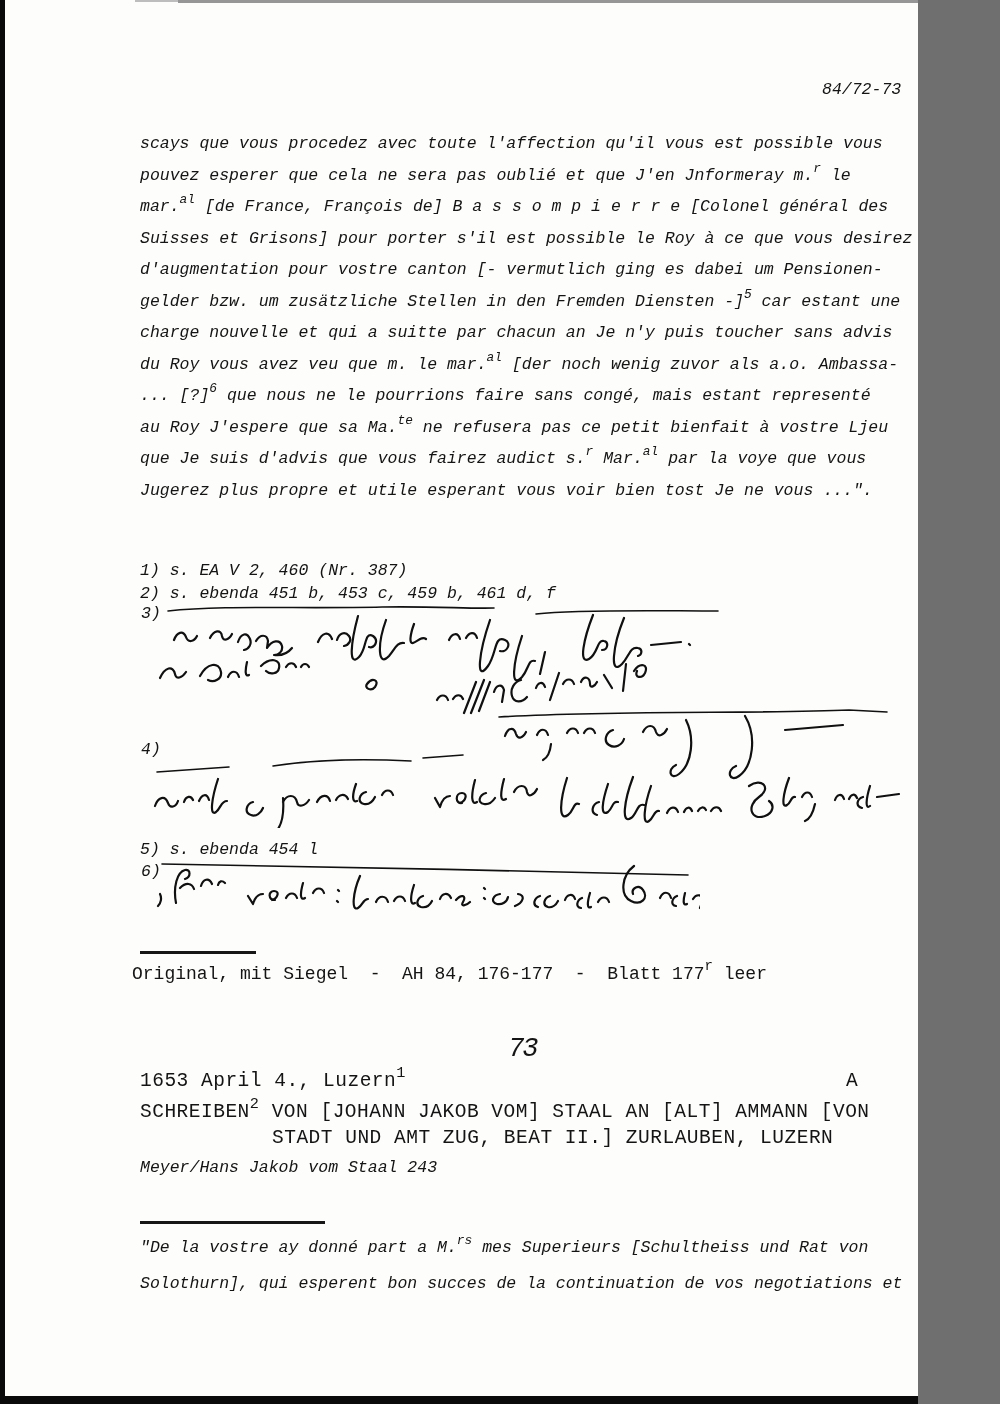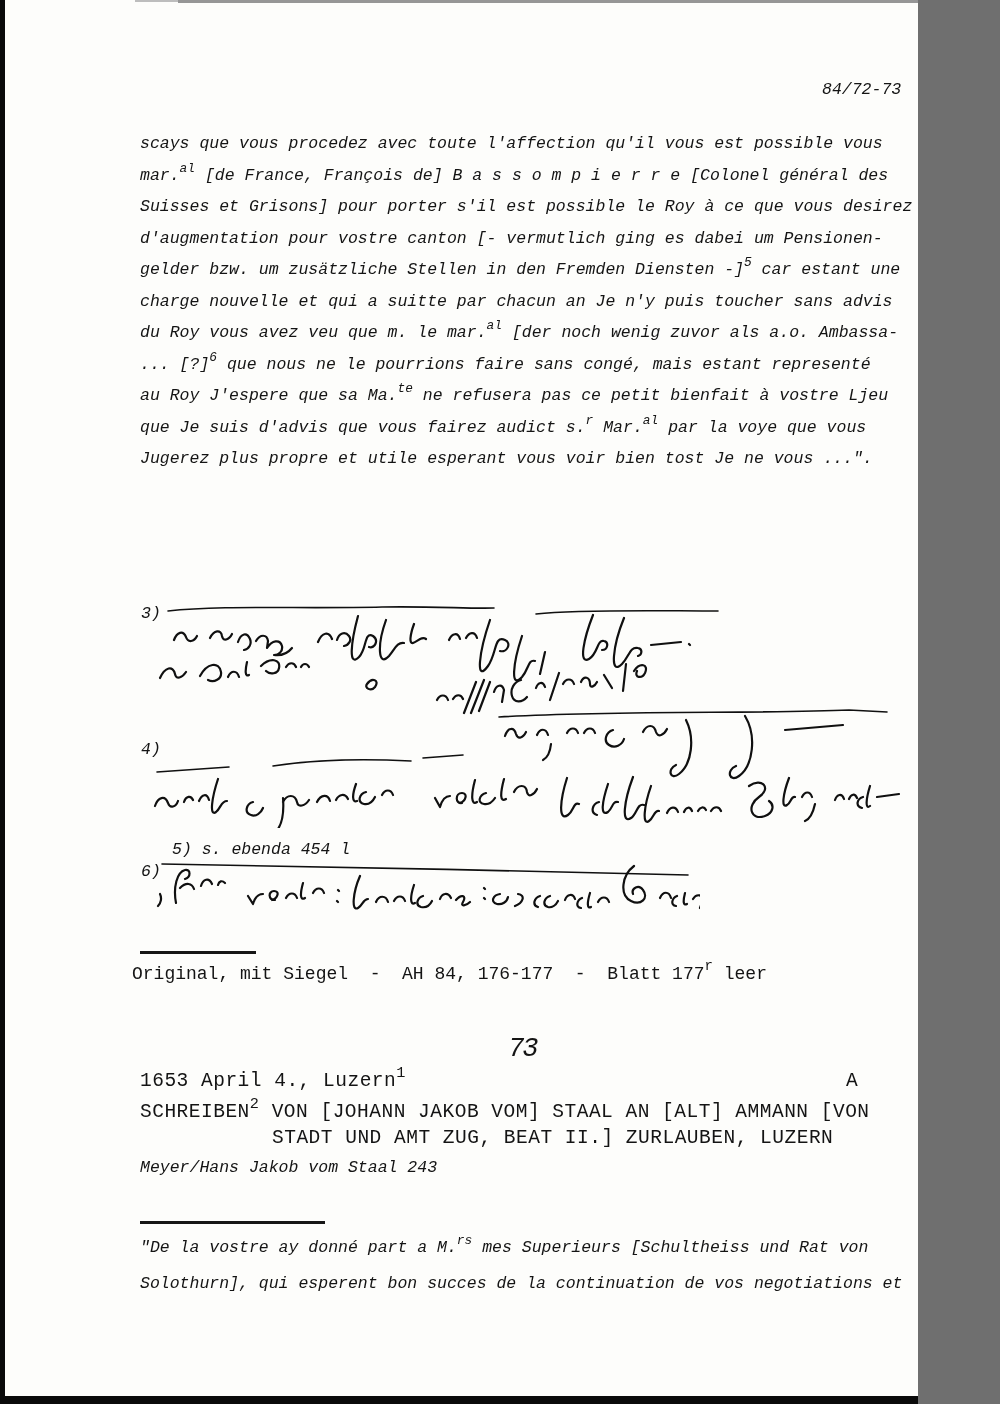--- a/index.html
+++ b/index.html
@@ -36,50 +36,55 @@
   <div class="abs" style="left:135px;top:0;width:45px;height:2px;background:#bdbdbd;"></div>
   <div class="abs" style="left:178px;top:0;width:760px;height:3px;background:#969696;"></div>
   <div class="abs" style="left:934px;top:0;width:66px;height:6px;background:#2e2e2e;"></div>
   <div class="abs edge" style="left:0;top:1396px;width:1000px;height:8px;"></div>
   <div class="abs edge" style="left:996.5px;top:1298px;width:3.5px;height:62px;"></div>
 
   <div class="abs pageno">84/72-73</div>
 
   <div class="abs body-text">
       <div class="tline">scays que vous procedez avec toute l'affection qu'il vous est possible vous</div>
+      <div class="tline">pouvez esperer que cela ne sera pas oublié et que J'en Jnformeray m.<sup>r</sup> le</div>
       <div class="tline">mar.<sup>al</sup> [de France, François de] B a s s o m p i e r r e [Colonel général des</div>
       <div class="tline">Suisses et Grisons] pour porter s'il est possible le Roy à ce que vous desirez</div>
       <div class="tline">d'augmentation pour vostre canton [- vermutlich ging es dabei um Pensionen-</div>
       <div class="tline">gelder bzw. um zusätzliche Stellen in den Fremden Diensten -]<sup>5</sup> car estant une</div>
       <div class="tline">charge nouvelle et qui a suitte par chacun an Je n'y puis toucher sans advis</div>
       <div class="tline">du Roy vous avez veu que m. le mar.<sup>al</sup> [der noch wenig zuvor als a.o. Ambassa-</div>
       <div class="tline">... [?]<sup>6</sup> que nous ne le pourrions faire sans congé, mais estant representé</div>
       <div class="tline">au Roy J'espere que sa Ma.<sup>te</sup> ne refusera pas ce petit bienfait à vostre Ljeu</div>
       <div class="tline">que Je suis d'advis que vous fairez audict s.<sup>r</sup> Mar.<sup>al</sup> par la voye que vous</div>
       <div class="tline">Jugerez plus propre et utile esperant vous voir bien tost Je ne vous ...".</div>
     </div>
 
+  <div class="abs fnblock">
+    <div class="tline">1) s. EA V 2, 460 (Nr. 387)</div>
+    <div class="tline">2) s. ebenda 451 b, 453 c, 459 b, 461 d, f</div>
+  </div>
 
   <div class="abs fnlabel" style="left:141px;top:604px;">3)</div>
   <svg class="abs hw" style="left:152px;top:602px;" width="592" height="118" viewBox="0 0 592 118">
     <path class="thin" d="M16,9 C70,3 150,7 230,5 C280,4 320,7 342,6 M384,12 C430,7 510,9 566,9"></path>
     <path class="ink" d="M22,38 c3,-8 9,-10 12,-3 c2,6 8,5 11,-1 M58,36 c4,-8 11,-9 12,-2 c1,6 7,4 10,-2 M86,40 c3,-9 9,-10 12,-3 c2,5 -1,10 -6,11 m12,-9 c4,-7 11,-7 12,0 l-1,7 c5,-8 13,-9 15,-2 c1,5 -3,9 -8,9 c8,1 14,-2 18,-7 M166,40 c4,-10 11,-11 14,-3 m5,1 c2,-7 8,-9 12,-4 c3,4 0,9 -5,10 M206,14 c-7,26 -10,52 1,41 c8,-8 5,-26 14,-21 c6,4 2,13 -4,11 m17,-27 c-9,25 -8,48 3,36 c6,-7 8,-14 15,-13 M262,22 c-4,11 -5,20 -1,19 c5,-2 9,-7 13,-4 M297,38 c3,-7 9,-8 11,-1 m6,-1 c3,-6 9,-7 11,0 M338,18 c-11,32 -15,64 -2,46 c9,-13 6,-31 17,-26 c7,3 2,13 -5,11 m22,-15 c-9,27 -12,54 0,41 c7,-8 6,-18 13,-16 m10,-9 l-5,22 M441,13 c-9,23 -15,50 -4,44 c9,-5 8,-20 15,-18 c5,1 4,9 -2,9 m22,-32 c-11,27 -15,59 -2,46 c7,-7 8,-18 16,-16 c5,1 4,7 0,8 m13,-11 l30,-3 m8,2 l1,1"></path>
     <path class="ink" d="M8,76 c5,-11 13,-13 15,-4 c1,6 7,4 11,-2 M48,74 c7,-13 19,-15 21,-4 c1,7 -7,11 -13,8 m20,-3 c3,-7 9,-7 11,0 m8,-15 c-2,9 -2,15 2,13 m12,-9 c9,-9 20,-7 18,2 c-1,6 -9,7 -13,3 m20,-4 c3,-5 8,-5 10,0 m5,0 c2,-4 6,-4 8,0 M215,82 c5,-7 13,-4 8,3 c-4,5 -11,1 -8,-3"></path>
     <path class="ink" d="M285,98 c3,-6 9,-6 11,0 m5,-1 c3,-5 8,-5 10,0 m13,-17 l-12,31 m20,-33 l-13,33 m19,-31 l-11,29 m15,-19 c2,-7 8,-9 10,-2 l-2,12 m19,-22 c-7,2 -11,9 -9,16 c2,7 10,7 15,1 m9,-9 c2,-6 7,-7 9,-1 m14,-14 l-9,27 m13,-16 c3,-6 9,-6 11,0 m7,-2 c3,-7 9,-5 9,2 c0,5 5,2 7,-2 m7,-7 l8,13 m14,-24 l-3,27 m11,-20 c6,-9 15,-7 11,2 c-3,6 -11,5 -8,-2"></path>
   </svg>
 
   <div class="abs fnlabel" style="left:141px;top:740px;">4)</div>
   <svg class="abs hw" style="left:143px;top:706px;" width="760" height="122" viewBox="0 0 760 122">
     <path class="thin" d="M356,11 C470,4 620,8 706,4 L744,6 M14,66 l72,-5 M130,60 c45,-7 100,-7 138,-5 M280,52 l40,-3"></path>
     <path class="ink" d="M362,30 c3,-9 9,-9 11,-2 c2,6 7,4 10,-2 M394,29 c3,-7 9,-7 11,0 m3,9 c-1,9 -4,14 -8,16 M424,27 c3,-6 9,-6 11,0 m6,0 c3,-6 9,-6 11,0 M470,24 c-7,2 -10,11 -4,15 c6,4 13,0 15,-6 M500,26 c4,-8 11,-8 13,0 c2,6 8,3 11,-3 M543,14 c9,18 6,44 -7,54 c-9,7 -12,-5 -3,-9 M602,10 c12,20 8,50 -6,60 c-10,7 -13,-6 -3,-10 M642,24 l58,-5"></path>
     <path class="ink" d="M12,100 c3,-9 10,-11 13,-3 c2,6 8,4 10,-2 m6,1 c2,-6 7,-7 9,-2 m6,1 c3,-7 8,-8 10,-1 m9,-21 c-6,18 -9,38 -2,33 c5,-4 5,-11 11,-11 M110,96 c-7,2 -9,11 -2,13 c5,2 10,-2 12,-7 M140,92 c1,13 -1,25 -5,31 m5,-27 c4,-8 12,-8 14,0 c1,6 8,4 12,-2 m8,2 c4,-8 11,-8 13,-1 m6,-1 c3,-6 9,-7 12,-1 m8,-15 c-4,11 -4,19 1,17 m9,-9 c-7,2 -9,10 -2,12 c5,1 9,-3 11,-7 m7,-2 c3,-6 9,-6 11,0 M292,92 l5,9 c2,-7 6,-11 10,-11 m10,7 c6,-2 8,-10 2,-10 c-7,0 -7,11 0,10 m13,-23 c-4,15 -4,26 2,22 m9,-9 c-7,2 -9,10 -2,11 c5,1 9,-3 11,-6 m9,-19 c-4,15 -4,24 2,20 m8,-7 c4,-8 12,-8 13,0 c1,6 7,3 10,-3"></path>
     <path class="ink" d="M424,72 c-7,22 -9,44 1,37 c6,-4 5,-13 11,-11 M456,96 c-7,2 -9,11 -2,13 m11,-31 c-6,18 -8,33 0,28 c5,-4 4,-11 10,-10 m15,-25 c-9,24 -12,48 -2,41 c6,-4 6,-15 13,-13 m7,-19 c-7,20 -9,40 -2,35 c5,-3 5,-11 10,-10 m8,2 c3,-7 9,-7 11,-1 m6,0 c2,-5 6,-6 8,-1 m6,0 c2,-4 6,-5 8,-1 m5,1 c3,-5 8,-5 10,0 M606,80 c13,-9 23,2 10,11 c-13,9 -8,24 6,19 c8,-3 10,-11 4,-15 M646,72 c-6,16 -8,31 -2,27 c4,-2 4,-9 8,-8 m7,0 c3,-6 8,-6 10,0 m3,7 c-2,9 -5,15 -10,17 M692,94 c2,-6 7,-7 9,-1 m5,0 c2,-5 6,-6 8,-1 m6,-1 c-6,2 -8,9 -1,11 m8,-22 c-4,13 -5,24 0,20 m7,-9 l22,-3"></path>
   </svg>
 
-  <div class="abs fnlabel" style="left:140px;top:840px;margin-left:32px;">5) s. ebenda 454 l</div>
+  <div class="abs fnlabel" style="left:140px;top:840px;">5) s. ebenda 454 l</div>
 
   <div class="abs fnlabel" style="left:141px;top:862px;">6)</div>
   <svg class="abs hw" style="left:152px;top:856px;" width="548" height="70" viewBox="0 0 548 70">
     <path class="thin" d="M10,8 C150,10 380,15 536,19"></path>
     <path class="ink" d="M8,38 c2,4 1,9 -2,12 M24,47 c-3,-16 1,-31 9,-33 c6,-1 6,7 0,9 m-5,9 c6,-6 12,-5 14,1 m7,-3 c2,-7 8,-9 11,-2 m6,1 c1,-4 4,-5 7,-2 M96,40 l5,8 c2,-7 6,-10 10,-10 m9,6 c6,-2 8,-9 2,-9 c-6,0 -6,9 1,9 m11,-2 c3,-6 9,-6 11,0 m6,-15 c-3,11 -3,18 2,15 m8,-5 c3,-6 9,-6 11,0 M186,34 l1,1 m-2,10 l1,1"></path>
     <path class="ink" d="M208,20 c-7,16 -9,36 -2,32 c5,-3 5,-9 10,-9 m8,3 c3,-7 10,-7 12,0 m6,-1 c3,-6 9,-6 11,0 m9,-16 c-4,12 -4,21 1,18 m8,-7 c-6,2 -8,9 -2,11 c5,1 9,-2 11,-6 m8,-2 c2,-6 8,-7 11,-1 m5,2 c5,-6 11,-5 7,2 c-3,5 3,4 7,0 M332,32 l1,1 m-1,9 l1,1 M348,38 c-7,1 -10,8 -3,10 c5,1 10,-2 11,-7 m7,9 c8,-3 11,-11 3,-12"></path>
     <path class="ink" d="M388,40 c-6,2 -8,9 -2,11 m12,-11 c-6,2 -8,9 -2,11 c4,1 8,-2 10,-6 m7,-1 c2,-6 8,-7 10,-1 m7,-1 c-5,2 -7,9 -1,10 m9,-15 c-3,10 -3,16 1,14 m7,-5 c3,-6 9,-6 11,0 M482,10 c-12,9 -15,29 -3,35 c10,5 18,-3 12,-11 c-4,-6 -12,-2 -10,4 M508,42 c3,-7 9,-7 11,0 m6,-2 c-5,2 -7,9 -1,10 m9,-13 c-2,8 -2,13 2,11 m6,-5 c3,-5 8,-5 10,0 m6,-15 l-9,24"></path>
   </svg>
 
   <div class="abs rule" style="left:140px;top:951px;width:116px;height:2.5px;"></div>

